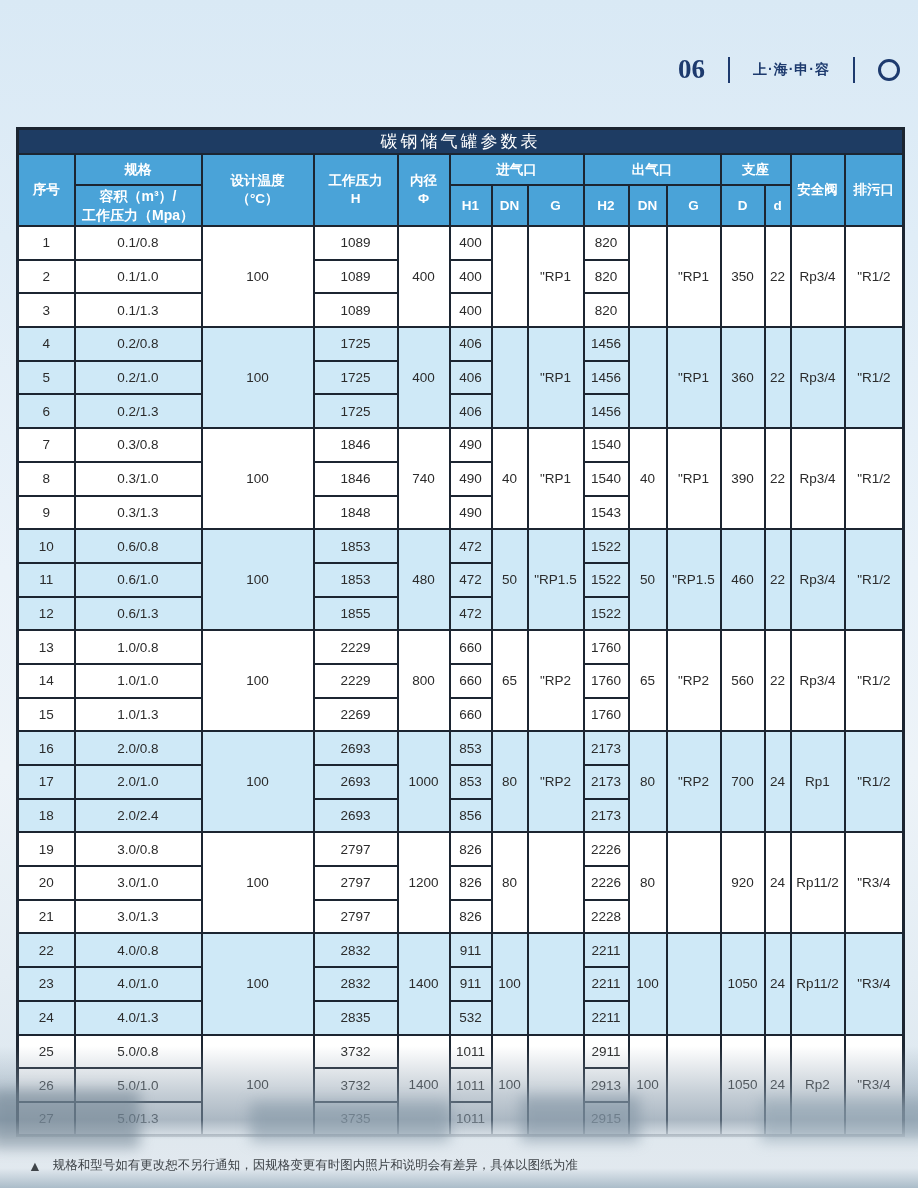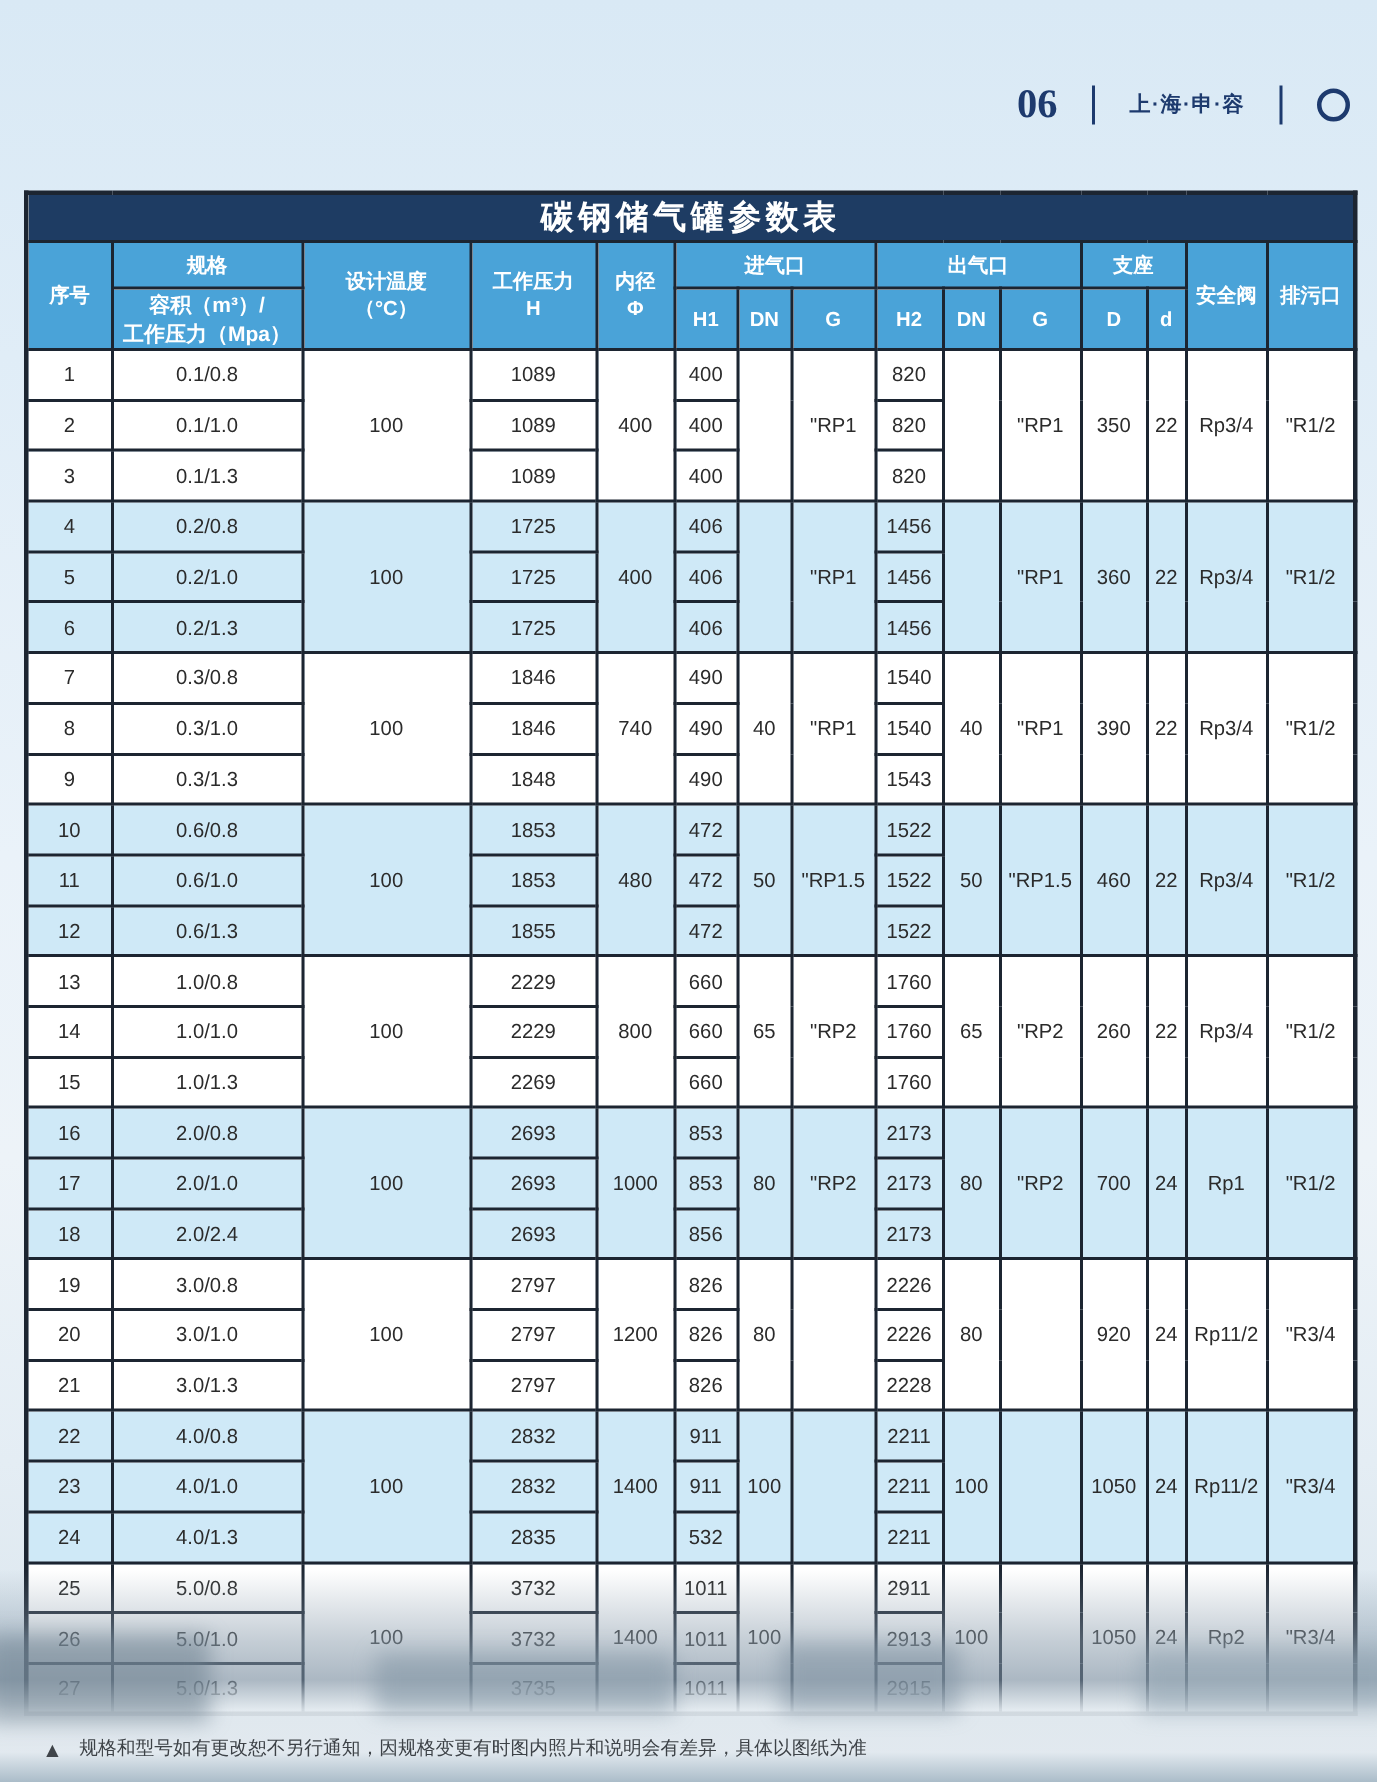--- a/index.html
+++ b/index.html
@@ -22,21 +22,21 @@
   .brand { position:absolute; top:12px; right:18px; display:flex; align-items:center; gap:23px; color:#1d3a6e;margin-top:42px; }
   .brand-num { font-family:"Liberation Serif",serif; font-weight:bold; font-size:27px; }
   .vbar { width:2px; height:26px; background:#1d3a6e; }
   .brand-name { font-weight:bold; font-size:14px; letter-spacing:1px; }
   .circle-logo { width:22px; height:22px; border:3px solid #1d3a6e; border-radius:50%; background:transparent; }
 
   
   table.param { position:absolute; left:16px; top:127px; width:886px;
     border-collapse:collapse; table-layout:fixed; border:3px solid #1c2531; }
   table.param th, table.param td { border:2px solid #1c2531; text-align:center; vertical-align:middle; padding:0; overflow:hidden; }
-  tr.title-row th { background:#1e3c63; color:#ffffff; font-size:22px; font-weight:bold; height:14px; letter-spacing:3px; }
+  tr.title-row th { background:#1e3c63; color:#ffffff; font-size:17px; font-weight:normal; height:14px; letter-spacing:3px; }
   thead th { background:#4aa3d8; color:#ffffff; font-weight:bold; font-size:13.5px; }
   tr.hdr1 { height:31px; }
   tr.hdr2 { height:41px; }
   .multiline { white-space:pre-line; line-height:1.3; }
   .spec-sub { font-size:14px; }
   tbody td { font-size:13.5px; color:#2b2b2b; background:#ffffff; }
   tbody tr { height:33.7px; }
   tbody tr.shaded td { background:#cfe9f7; }
 
   
@@ -237,21 +237,21 @@
           <td>1.0/0.8</td>
           <td rowspan="3">100</td>
           <td>2229</td>
           <td rowspan="3">800</td>
           <td>660</td>
           <td rowspan="3">65</td>
           <td rowspan="3">"RP2</td>
           <td>1760</td>
           <td rowspan="3">65</td>
           <td rowspan="3">"RP2</td>
-          <td rowspan="3">260</td>
+          <td rowspan="3">560</td>
           <td rowspan="3">22</td>
           <td rowspan="3">Rp3/4</td>
           <td rowspan="3">"R1/2</td>
         </tr>
         <tr>
           <td>14</td>
           <td>1.0/1.0</td>
           <td>2229</td>
           <td>660</td>
           <td>1760</td>

